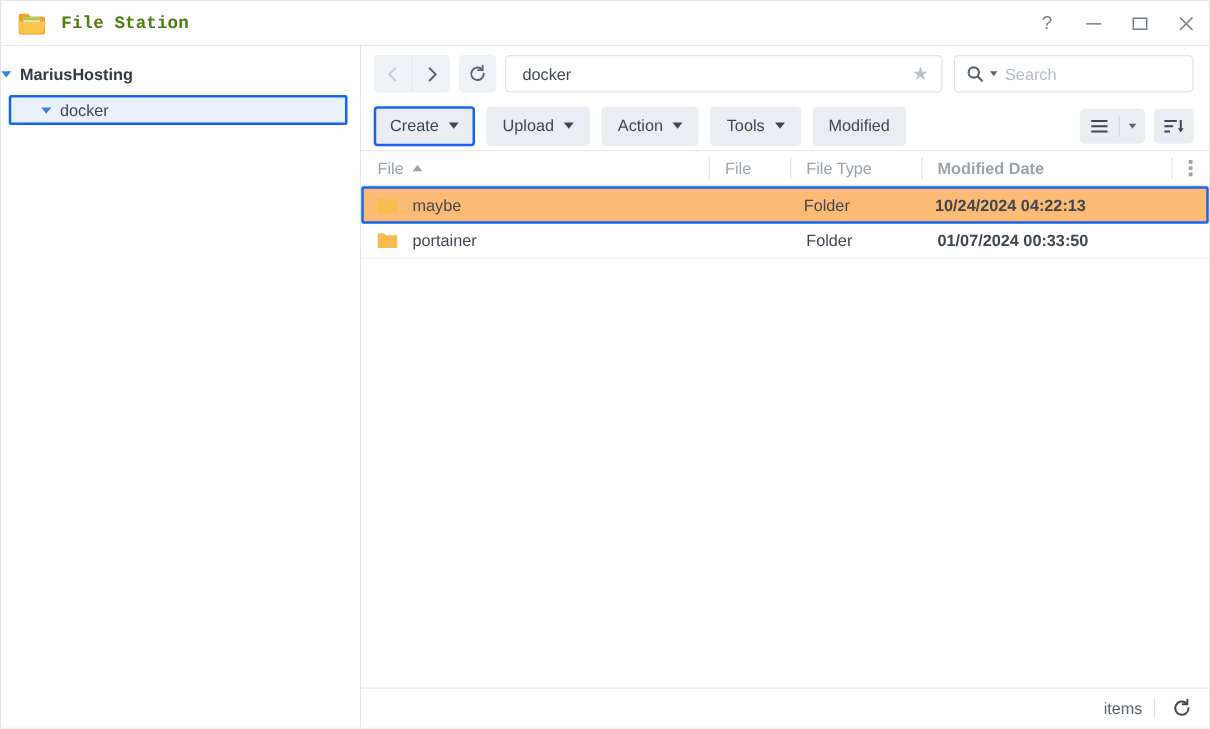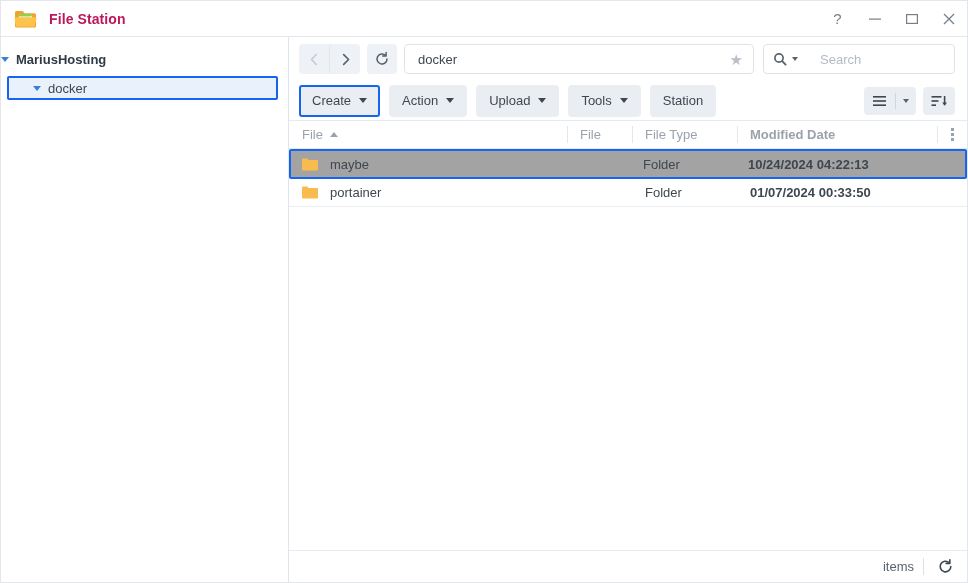--- a/index.html
+++ b/index.html
@@ -41,22 +41,23 @@
   .app-icon {
     width: 24px;
     height: 22px;
     position: relative;
     flex: 0 0 24px;
     margin-right: 11px;
   }
   .app-title {
     font-size: 14px;
     font-weight: bold;
-    color: #be185d;
+    color: #4d7c0f;
     letter-spacing: .1px;
+    font-family: Liberation Mono, monospace;
   }
   .win-controls {
     margin-left: auto;
     display: flex;
     align-items: center;
     height: 100%;
   }
   .win-btn {
     width: 37px;
     height: 36px;
@@ -201,21 +202,21 @@
   .mini-caret {
     width: 0; height: 0;
     border-left: 3.5px solid transparent;
     border-right: 3.5px solid transparent;
     border-top: 4px solid #5a646f;
     margin-left: 2px;
   }
   .search-ph {
     font-size: 13px;
     color: #b4bbc3;
-    margin-left: 22px;
+    margin-left: 6px;
   }
 
   
   .toolbar {
     height: 40px;
     flex: 0 0 40px;
     display: flex;
     align-items: center;
     padding: 0 12px 0 10px;
     box-sizing: border-box;
@@ -333,21 +334,21 @@
     height: 28px;
     display: flex;
     align-items: stretch;
     border-bottom: 1px solid #eceff2;
     box-sizing: border-box;
   }
   .row.selected {
     border: 2px solid #1565f0;
     border-radius: 2px;
     height: 30px;
-    background: #a3a3a3;
+    background: #fdba74;
   }
   .cell {
     display: flex;
     align-items: center;
     font-size: 13px;
     color: #3e4750;
     padding-left: 13px;
     box-sizing: border-box;
     overflow: hidden;
     white-space: nowrap;
@@ -472,33 +473,33 @@
           <span class="search-ph">Search</span>
         </div>
       </div>
 
       <div class="toolbar">
         <div class="tbtn focused">
           <span>Create</span>
           <span class="dd-caret"></span>
         </div>
         <div class="tbtn">
+          <span>Upload</span>
+          <span class="dd-caret"></span>
+        </div>
+        <div class="tbtn">
           <span>Action</span>
-          <span class="dd-caret"></span>
-        </div>
-        <div class="tbtn">
-          <span>Upload</span>
           <span class="dd-caret"></span>
         </div>
         <div class="tbtn">
           <span>Tools</span>
           <span class="dd-caret"></span>
         </div>
         <div class="tbtn">
-          <span>Station</span>
+          <span>Modified</span>
         </div>
 
         <div class="toolbar-right">
           <div class="split-btn">
             <div class="split-main">
               <svg width="15" height="12" viewBox="0 0 15 12">
                 <rect x="1" y="1" width="13" height="1.6" fill="currentColor"></rect>
                 <rect x="1" y="5.2" width="13" height="1.6" fill="currentColor"></rect>
                 <rect x="1" y="9.4" width="13" height="1.6" fill="currentColor"></rect>
               </svg>

